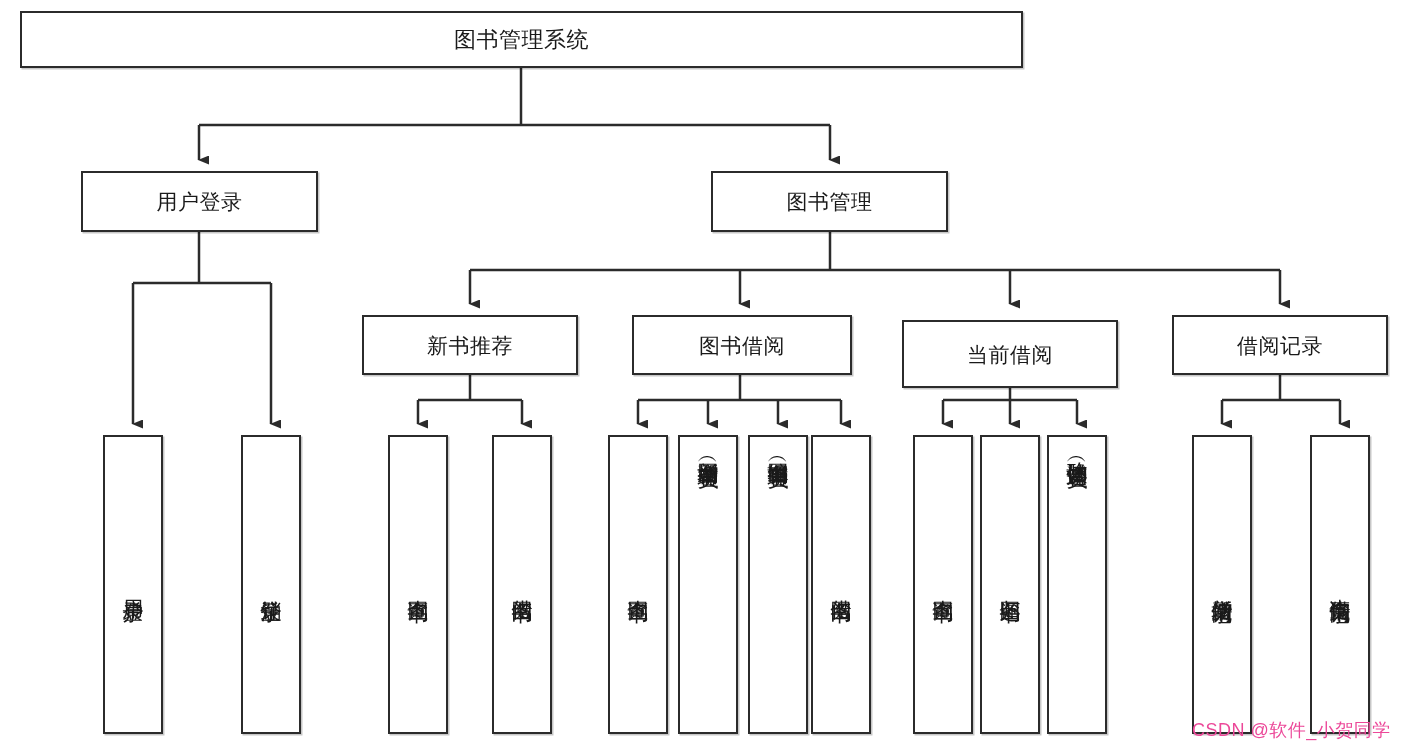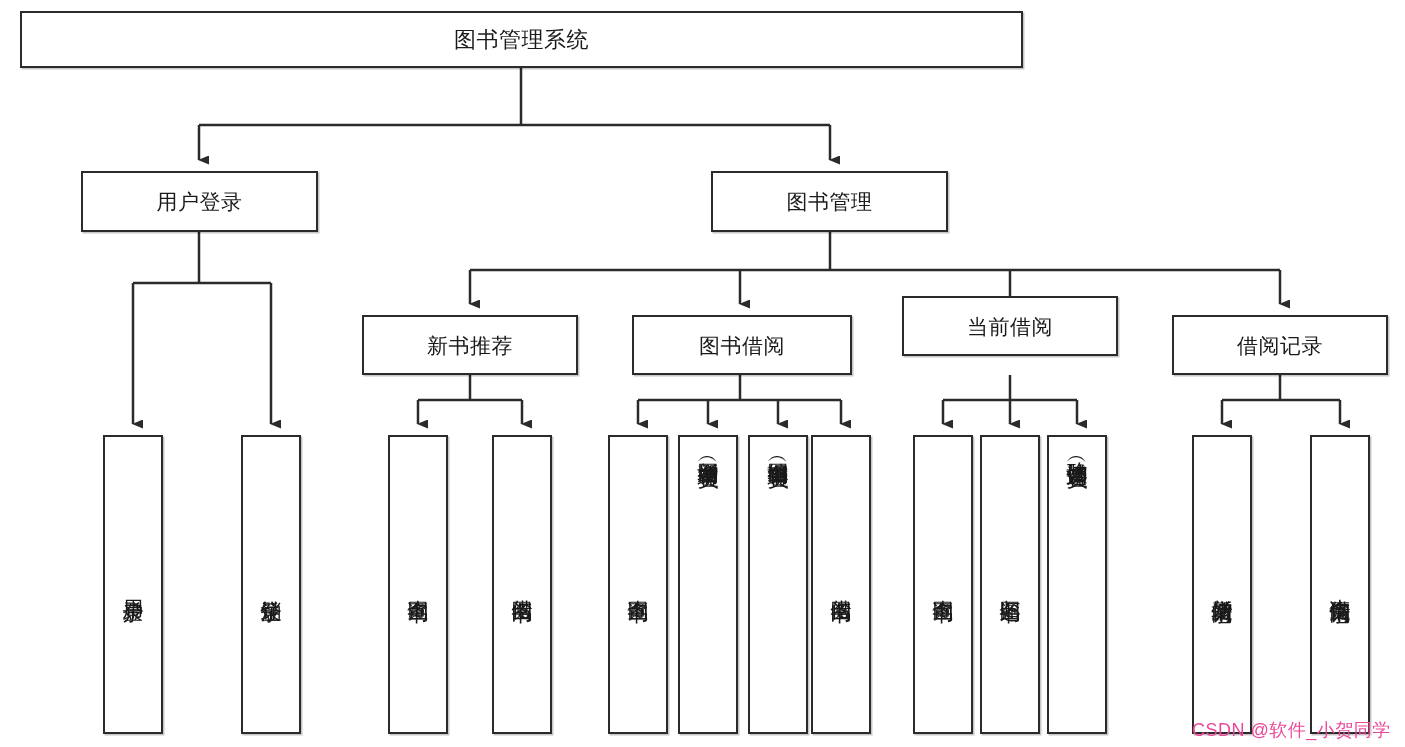--- a/index.html
+++ b/index.html
@@ -137,21 +137,21 @@
   <div class="node horizontal" style="left:362px; top:315px; width:216px; height:60px;">
     <span class="label">新书推荐</span>
   </div>
 
   <div class="node horizontal" style="left:711px; top:171px; width:237px; height:61px;">
     <span class="label">图书管理</span>
   </div>
   <div class="node horizontal" style="left:632px; top:315px; width:220px; height:60px;">
     <span class="label">图书借阅</span>
   </div>
-  <div class="node horizontal" style="left:902px; top:296px; width:216px; height:60px;">
+  <div class="node horizontal" style="left:902px; top:320px; width:216px; height:68px;">
     <span class="label">当前借阅</span>
   </div>
   <div class="node horizontal" style="left:1172px; top:315px; width:216px; height:60px;text-align:right;">
     <span class="label">借阅记录</span>
   </div>
 
   <div class="node vertical centered" style="left:103px; top:435px; width:60px; height:299px;">
     <span class="label">用户登录</span>
   </div>
   <div class="node vertical centered" style="left:241px; top:435px; width:60px; height:299px;">

